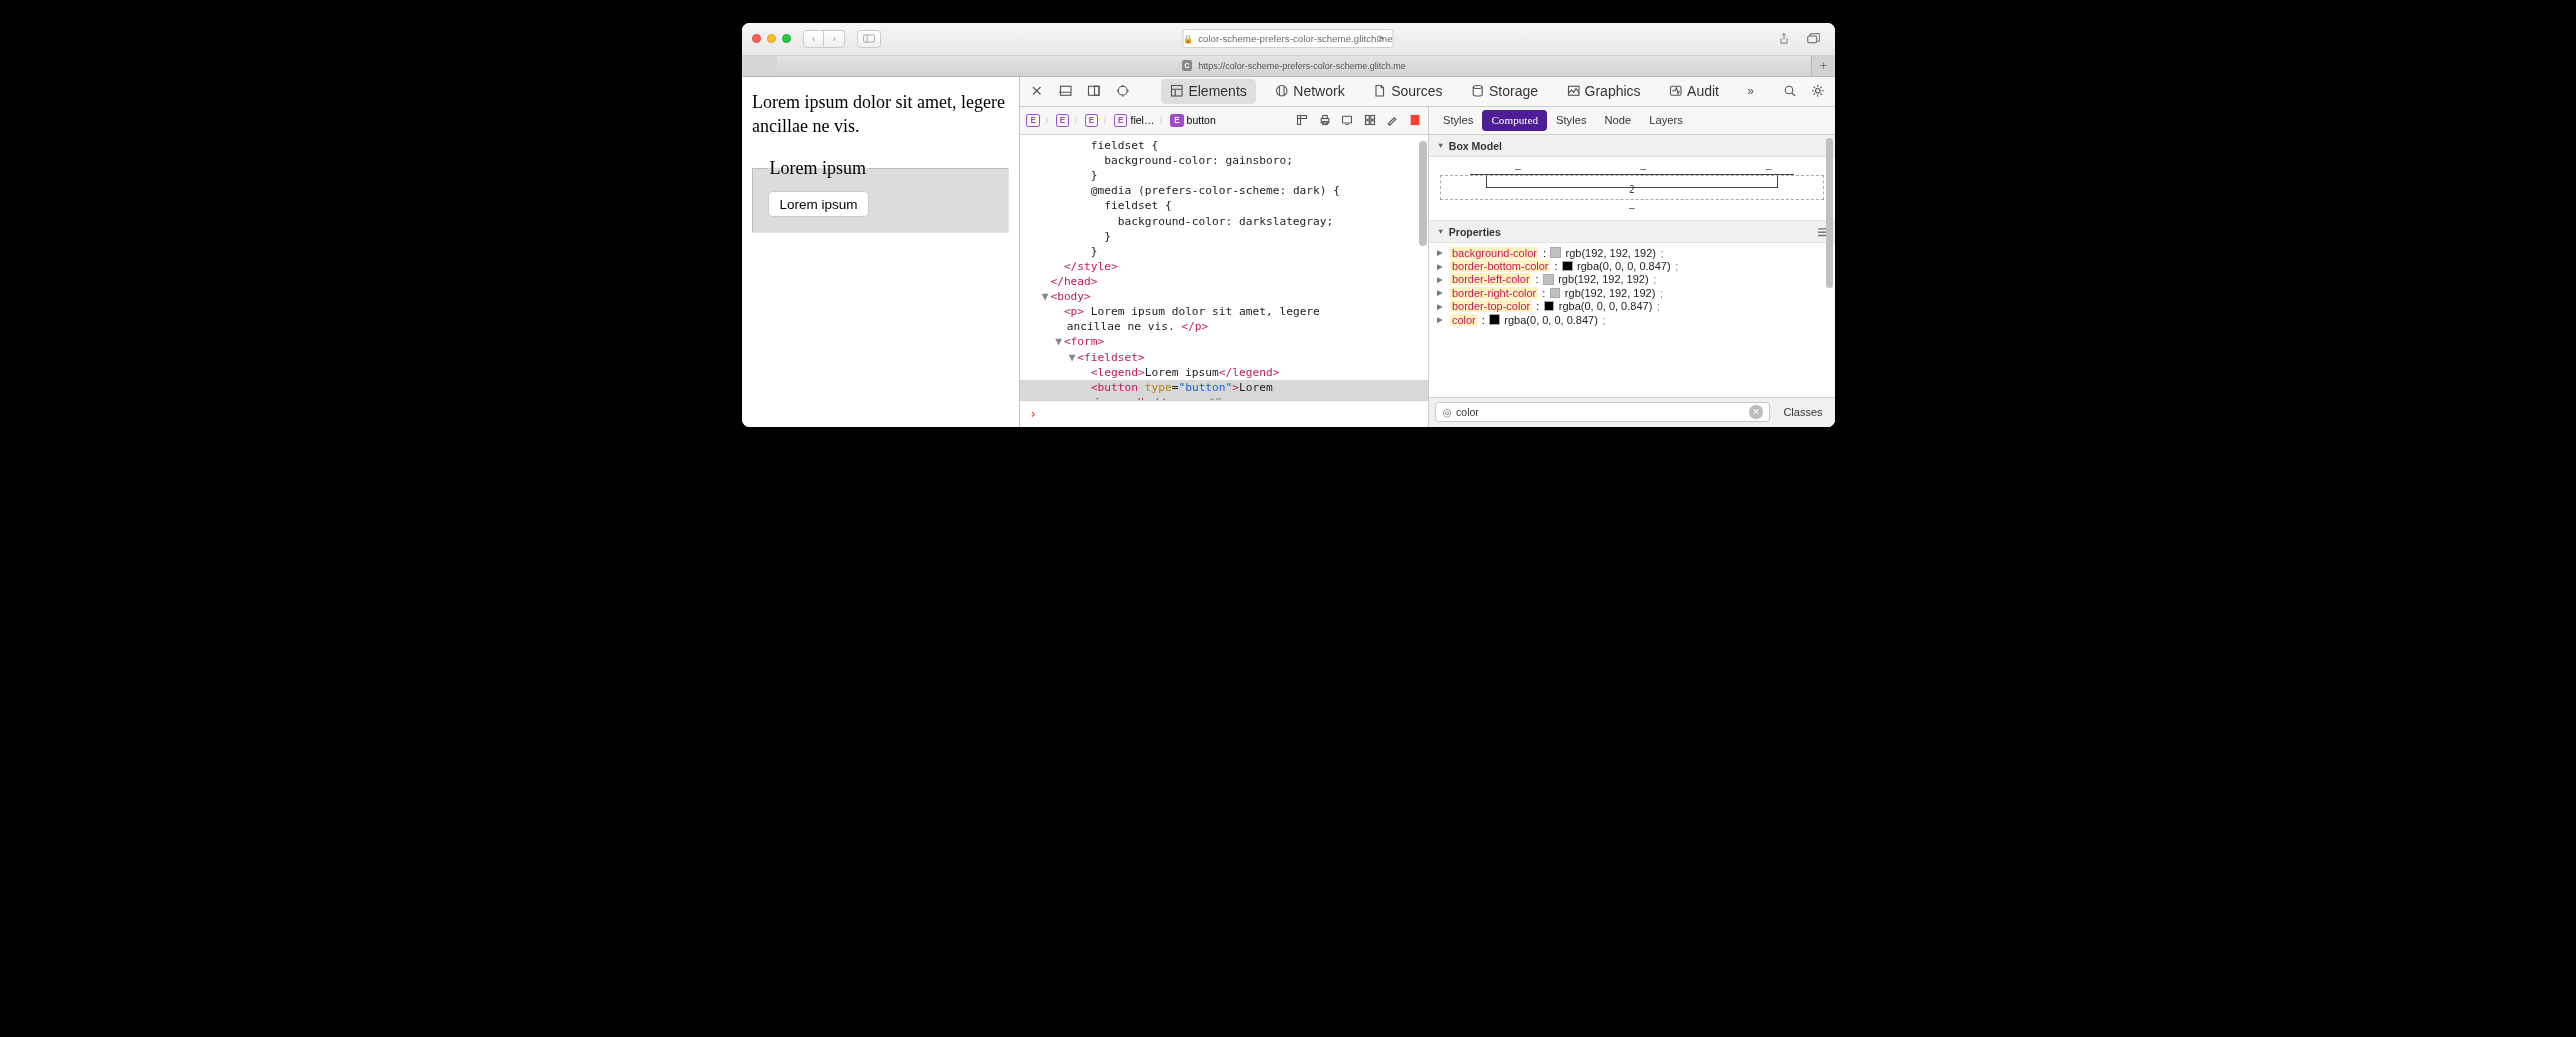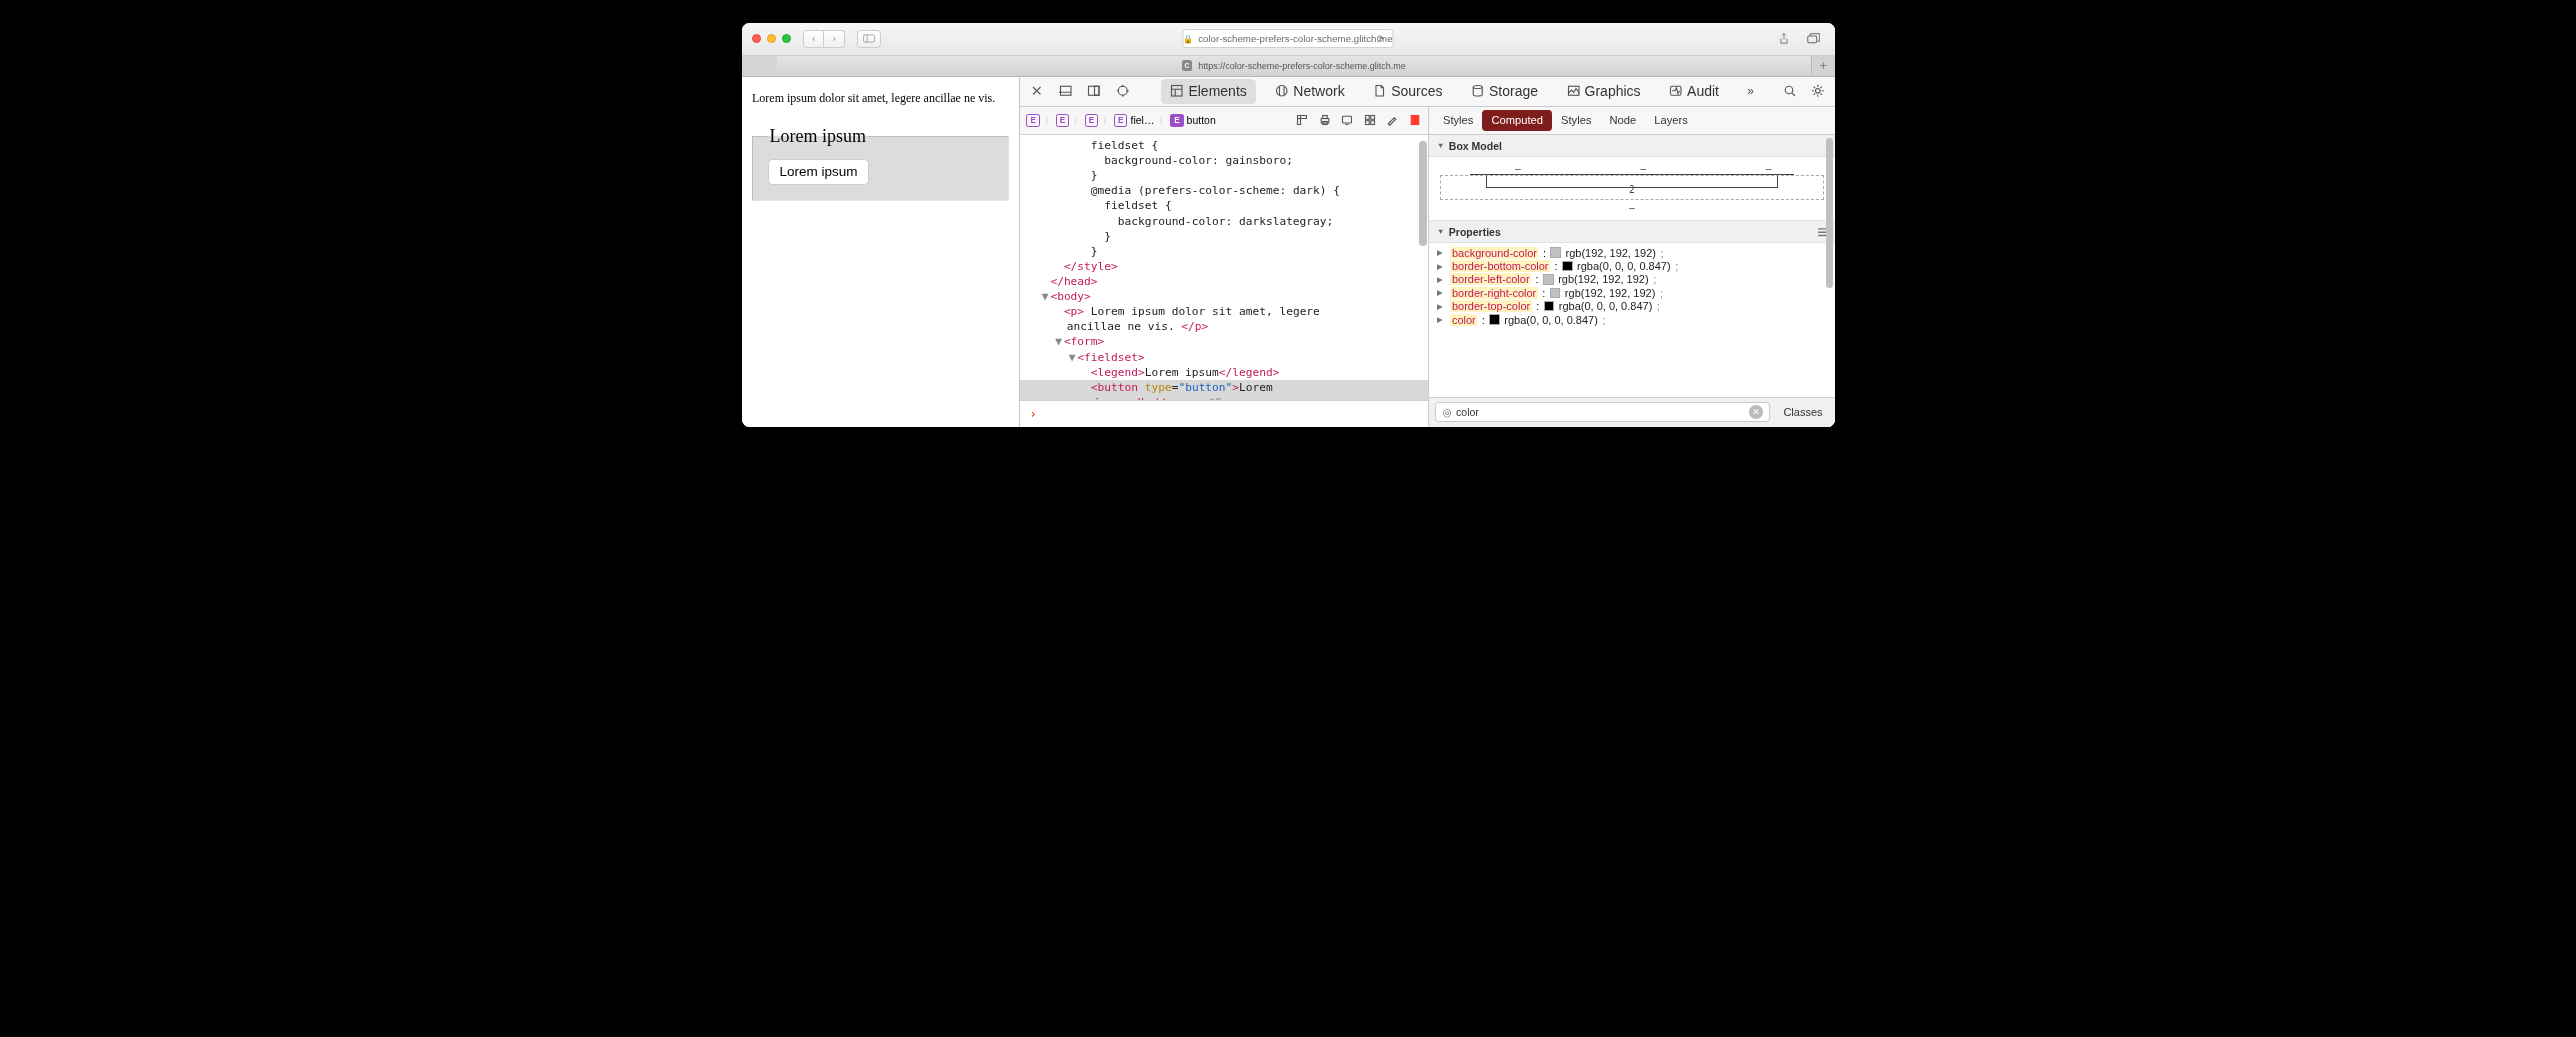--- a/index.html
+++ b/index.html
@@ -27,21 +27,21 @@
 
   
   .tabbar { height: 21px; background: #d6d6d6; border-bottom: 0.7px solid #b8b8b8; display:flex; align-items:stretch;padding-left:35px; }
   .tab { flex:1; display:flex; align-items:center; justify-content:center; gap:6px; font-size:9px; color:#555; background:linear-gradient(#e4e4e4,#d2d2d2); border-right:0.7px solid #b8b8b8;}
   .tab .favicon { width:10.5px;height:10.5px;background:#888;border-radius:2.2px;display:flex;align-items:center;justify-content:center;color:#fff;font-size:6.7px;font-weight:bold;}
   .newtab { width:22.5px; display:flex;align-items:center;justify-content:center; color:#666; background:#d2d2d2;}
 
   
   .main { flex:1; display:flex; overflow:hidden; background:#fff;}
   .page { width: 338px; padding: 13.5px 10.5px 0 10.5px; font-family: Georgia, "Times New Roman", serif; color:#000; }
-  .page p { font-size: 12px; line-height: 1.35; margin-bottom: 19.5px; }
+  .page p { font-size: 18px; line-height: 1.35; margin-bottom: 19.5px; }
   fieldset { border: 1.5px groove #bbb; border-right-color: #e5e5e5; border-bottom-color: #e5e5e5; background: gainsboro; padding: 12px 15px 15px 15px; }
   legend { font-size: 18px; padding: 0 1.5px; }
   .page button { font-size: 13.5px; padding: 4.5px 10.5px; border-radius: 4.5px; border: 0.7px solid #ccc; background:#fff; font-family: -apple-system, BlinkMacSystemFont, sans-serif;}
 
   
   .devtools { flex:1; display:flex; flex-direction:column; border-left:0.7px solid #c5c5c5; font-family: -apple-system, sans-serif; }
   .dt-toolbar { height:30px; background:#f7f7f7; border-bottom:0.7px solid #ccc; display:flex; align-items:center; padding: 0 7.5px; gap: 10.5px; }
   .dt-iconbtn { width:18px;height:18px;display:flex;align-items:center;justify-content:center;color:#555;}
   .dt-iconbtn svg { width:13.5px;height:13.5px; stroke:#555; fill:none; stroke-width:1.5;}
   .dt-tab { display:flex; align-items:center; gap:4.5px; padding: 4.5px 9px; border-radius:4.5px; font-size:14px; color:#333;}
@@ -77,21 +77,21 @@
 
   .console-strip { height:27px; border-top:0.7px solid #d0d0d0; display:flex;align-items:center;padding:0 9px;}
   .console-strip .prompt { color:#ff3b30; font-weight:bold; font-family:Menlo,monospace;}
 
   
   .styles { flex:1; display:flex; flex-direction:column; background:#f7f7f7; position:relative;}
   .styles-scroll-track { position:absolute; right:0; top:28.5px; width:10.5px; bottom:30px;}
   .styles-scroll-thumb { position:absolute; right:1.5px; top:3px; width:7.5px; height:150px; background:#c0c0c0; border-radius:3.7px;}
   .styles-tabs { height:28.5px; border-bottom:0.7px solid #d0d0d0; display:flex; align-items:center; gap:0; padding:0 4.5px;}
   .stab { padding:4.5px 9px; font-size:11.2px; color:#333; border-radius:3.7px;}
-  .stab.active { background:#7f1d1d; color:#fff;}
+  .stab.active { background:#4c1d95; color:#fff;font-family:Liberation Serif, serif;}
   .section-head { padding:4.5px 7.5px; font-size:10.5px; font-weight:600; color:#333; display:flex; align-items:center; gap:4.5px; border-bottom:0.7px solid #e0e0e0; background:#f0f0f0;}
   .section-head .tri { font-size:7.5px; color:#666;}
   .section-head .gear { margin-left:auto; color:#777;}
   .boxmodel { padding: 6px 10.5px 7.5px 10.5px; background:#fff; border-bottom:0.7px solid #e2e2e2; font-family:Menlo,monospace; font-size:9.7px; color:#444;}
   .bm-outer { border:0.7px dashed #aaa; padding:4.5px 97px 4.5px 97px; text-align:center; position:relative;}
   .bm-outer::before { content:""; position:absolute; left:45px; right:45px; top:0; height:10.5px; border:0.7px solid #444; border-top:none;}
   .bm-num { margin-top:3px;}
   .bm-bottom { margin-top:1.5px;}
 
   .props { flex:1; overflow:auto; background:#fff; font-size:11px; padding:3px 7.5px 4.5px 7.5px;}

